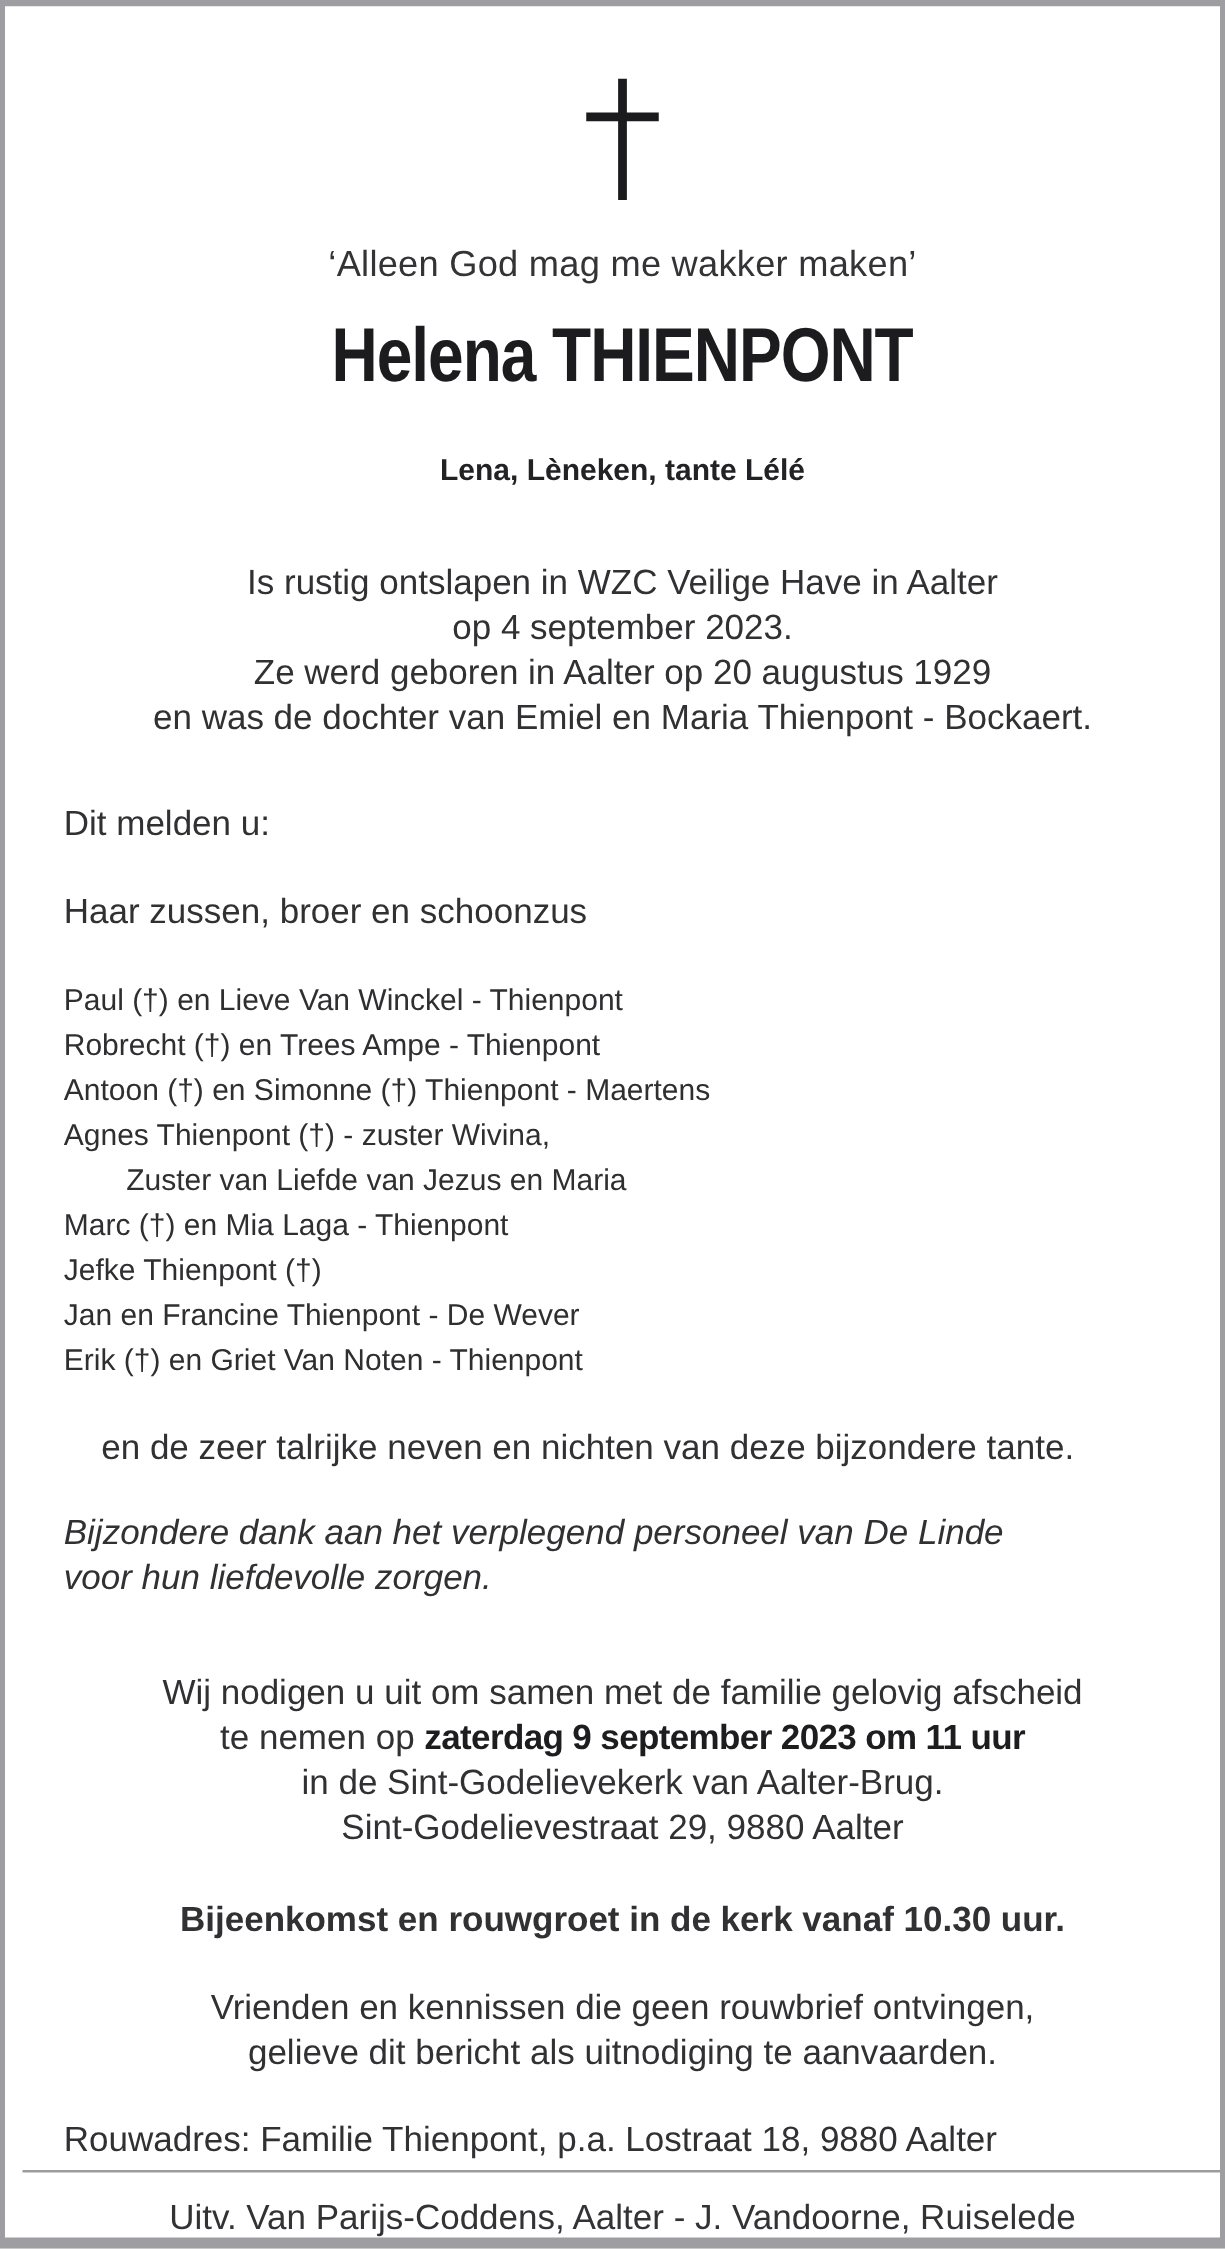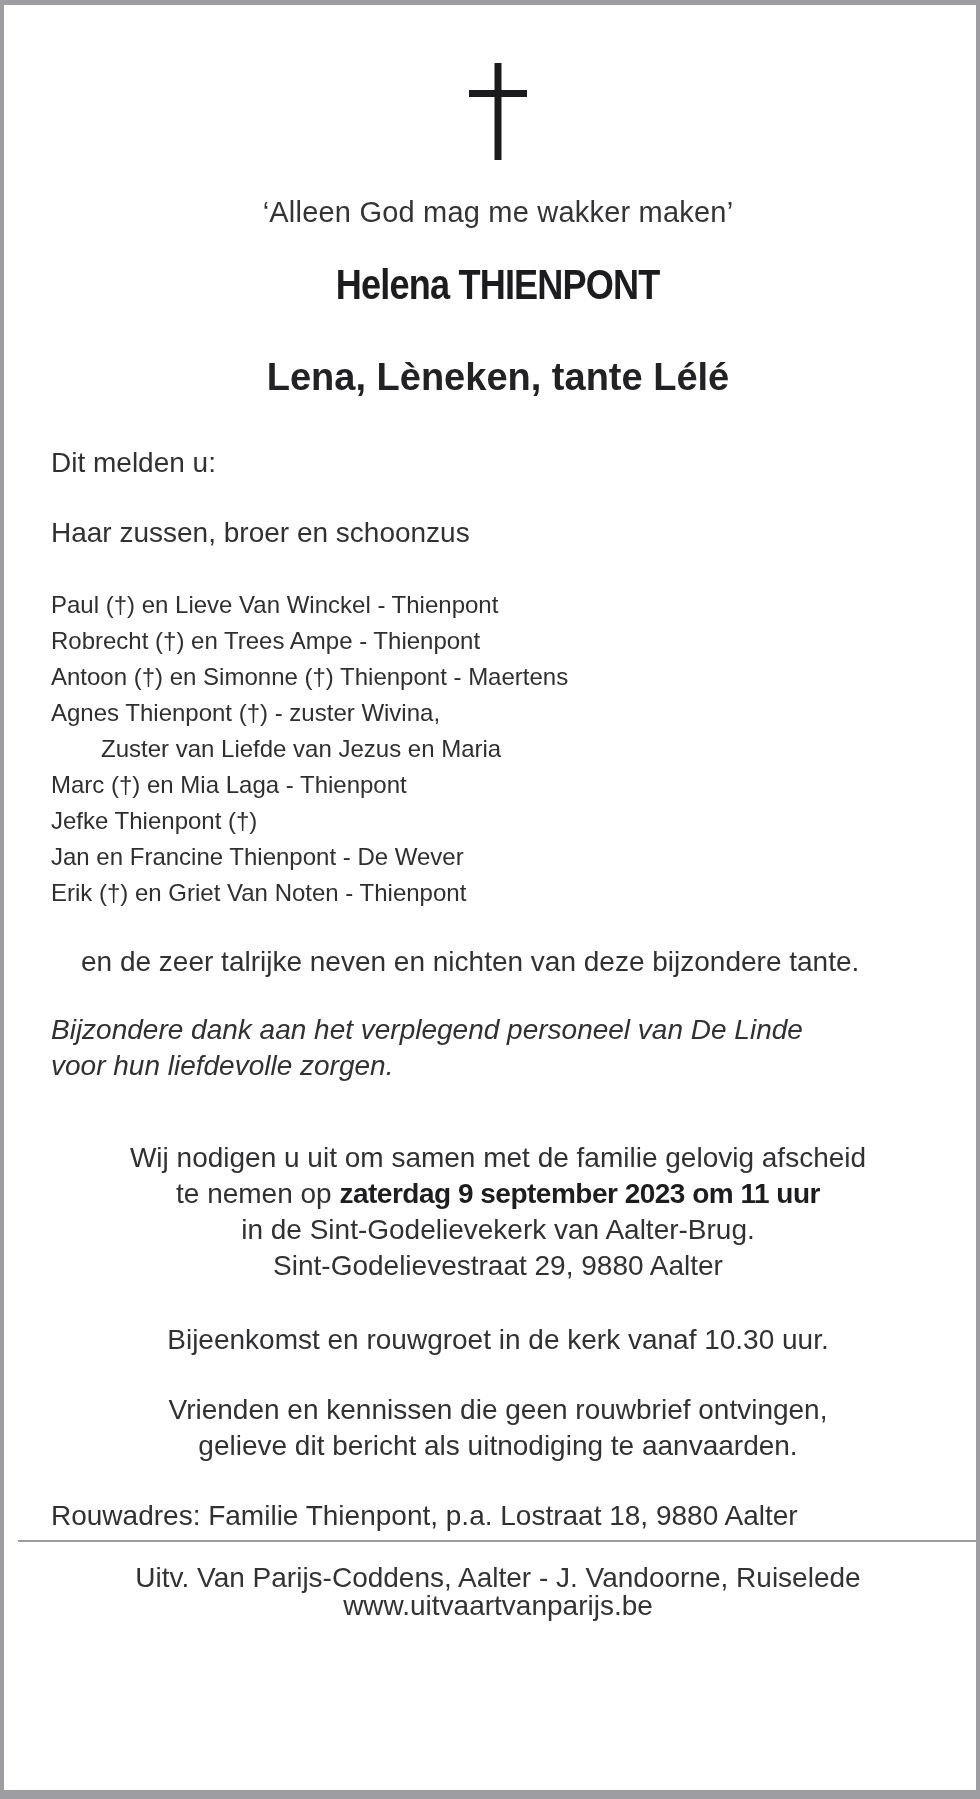--- a/index.html
+++ b/index.html
@@ -30,50 +30,50 @@
   .quote {
     margin-top: 34px;
     font-size: 29px;
     line-height: 36px;
     color: #343436;
     letter-spacing: 0.2px;
   }
   .name {
     margin-top: 22px;
     line-height: 64px;
-    font-size: 43px;
+    font-size: 61px;
     font-weight: 700;
     color: #1c1c1e;
   }
   .name .condensed {
     display: inline-block;
     transform: scaleX(0.84);
     transform-origin: center;
     letter-spacing: -1px;
     white-space: nowrap;
   }
   .nicknames {
     margin-top: 42px;
-    font-size: 38px;
+    font-size: 24px;
     line-height: 38px;
     font-weight: 700;
     color: #222224;
   }
   .body-text { font-size: 28px; line-height: 36px; color: #313133; }
   .intro { margin-top: 52px; }
   .announce { margin-top: 49px; }
   .family-heading { margin-top: 34px; }
   .family-list { margin-top: 36px; }
   .family-list .member { font-size: 24px; line-height: 36px; }
   .family-list .member.indented { padding-left: 50px; }
   .relatives { margin-top: 33px; margin-left: 30px; }
   .thanks { margin-top: 32px; font-style: italic; }
   .invitation { margin-top: 56px; }
   .invitation .bold { font-weight: 700; color: #1d1d1f; letter-spacing: -0.5px; text-align: right; }
-  .gathering { margin-top: 38px; }
+  .gathering { margin-top: 38px; font-weight: bold; }
   .friends { margin-top: 34px; }
   .address { margin-top: 34px; }
   .divider {
     margin: 6px -33px 0 -33px;
     height: 2px;
     background: #9c9c9e;
     border: none;
   }
   .footer { margin-top: 22px; font-size: 28px; line-height: 28px; color: #333335; }
 </style>
@@ -90,20 +90,24 @@
   </div>
 
   <div class="quote centered">‘Alleen God mag me wakker maken’</div>
 
   <div class="name centered">
     <span class="condensed">Helena THIENPONT</span>
   </div>
 
   <div class="nicknames centered">Lena, Lèneken, tante Lélé</div>
 
+  <div class="intro body-text centered multiline">Is rustig ontslapen in WZC Veilige Have in Aalter
+op 4 september 2023.
+Ze werd geboren in Aalter op 20 augustus 1929
+en was de dochter van Emiel en Maria Thienpont - Bockaert.</div>
 
   <div class="announce body-text leftblock">Dit melden u:</div>
 
   <div class="family-heading body-text leftblock">Haar zussen, broer en schoonzus</div>
 
   <div class="family-list leftblock">
     <div class="member">Paul (†) en Lieve Van Winckel - Thienpont</div>
     <div class="member">Robrecht (†) en Trees Ampe - Thienpont</div>
     <div class="member">Antoon (†) en Simonne (†) Thienpont - Maertens</div>
     <div class="member">Agnes Thienpont (†) - zuster Wivina,</div>

